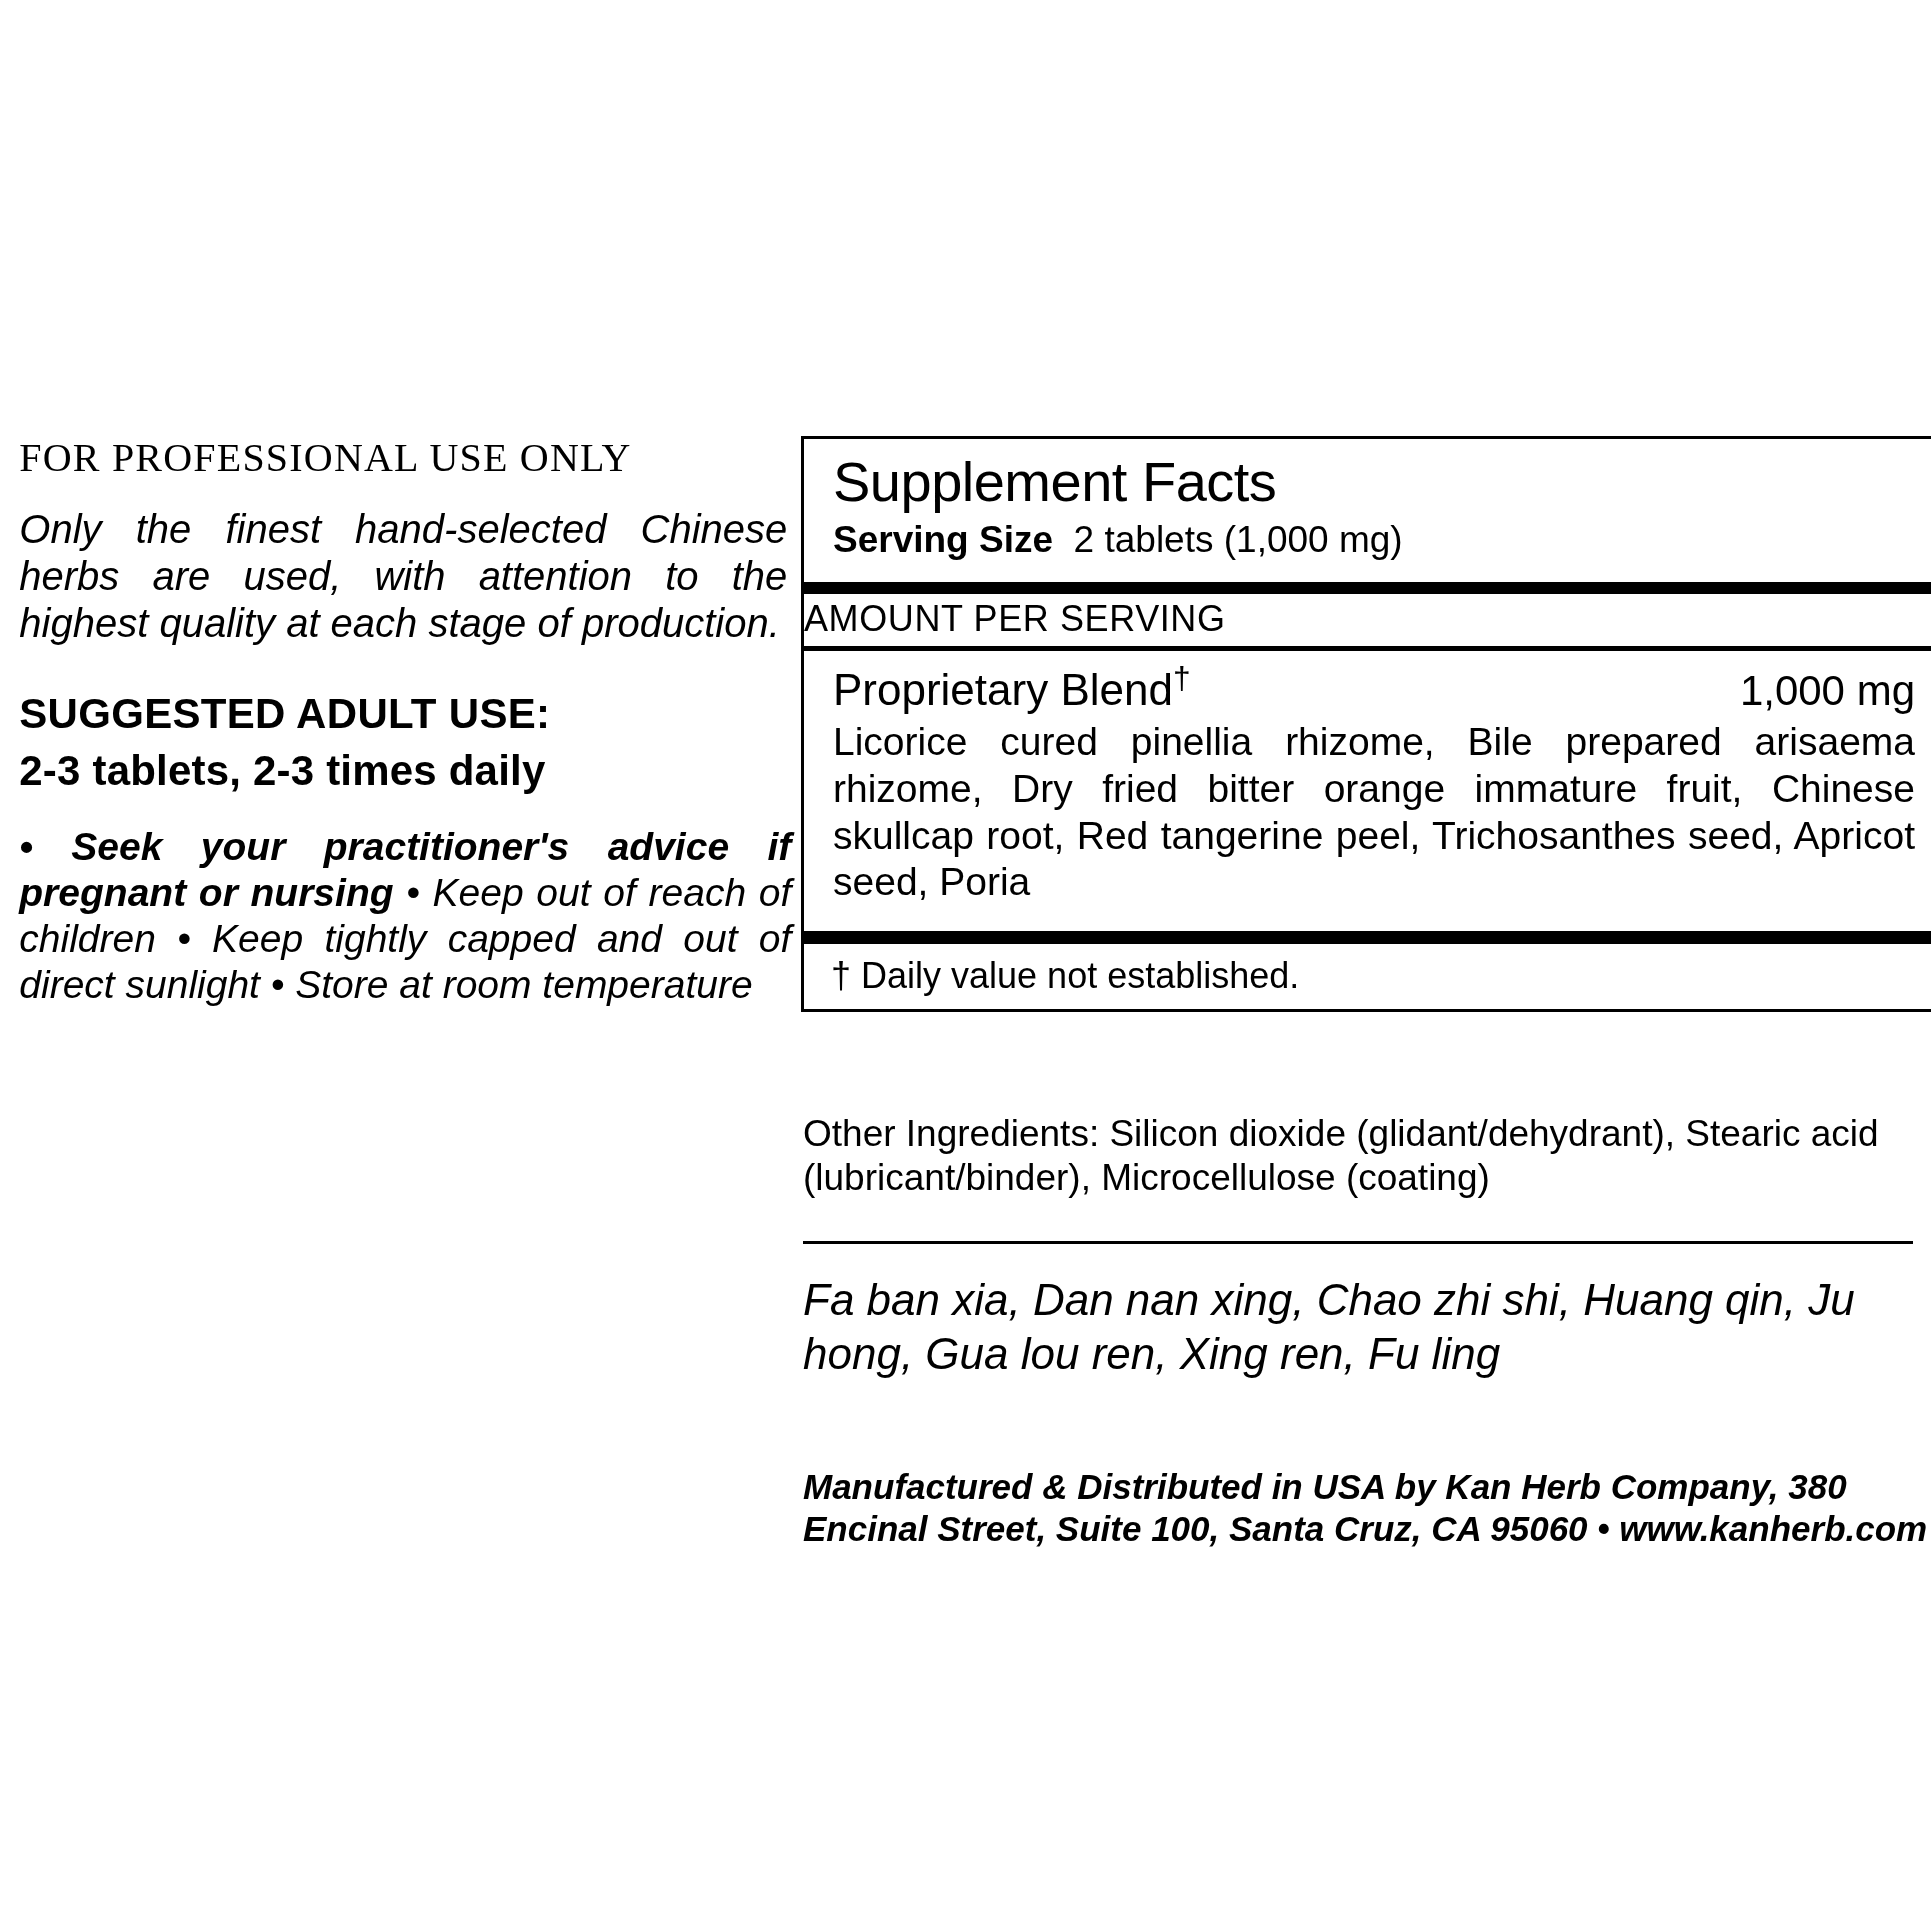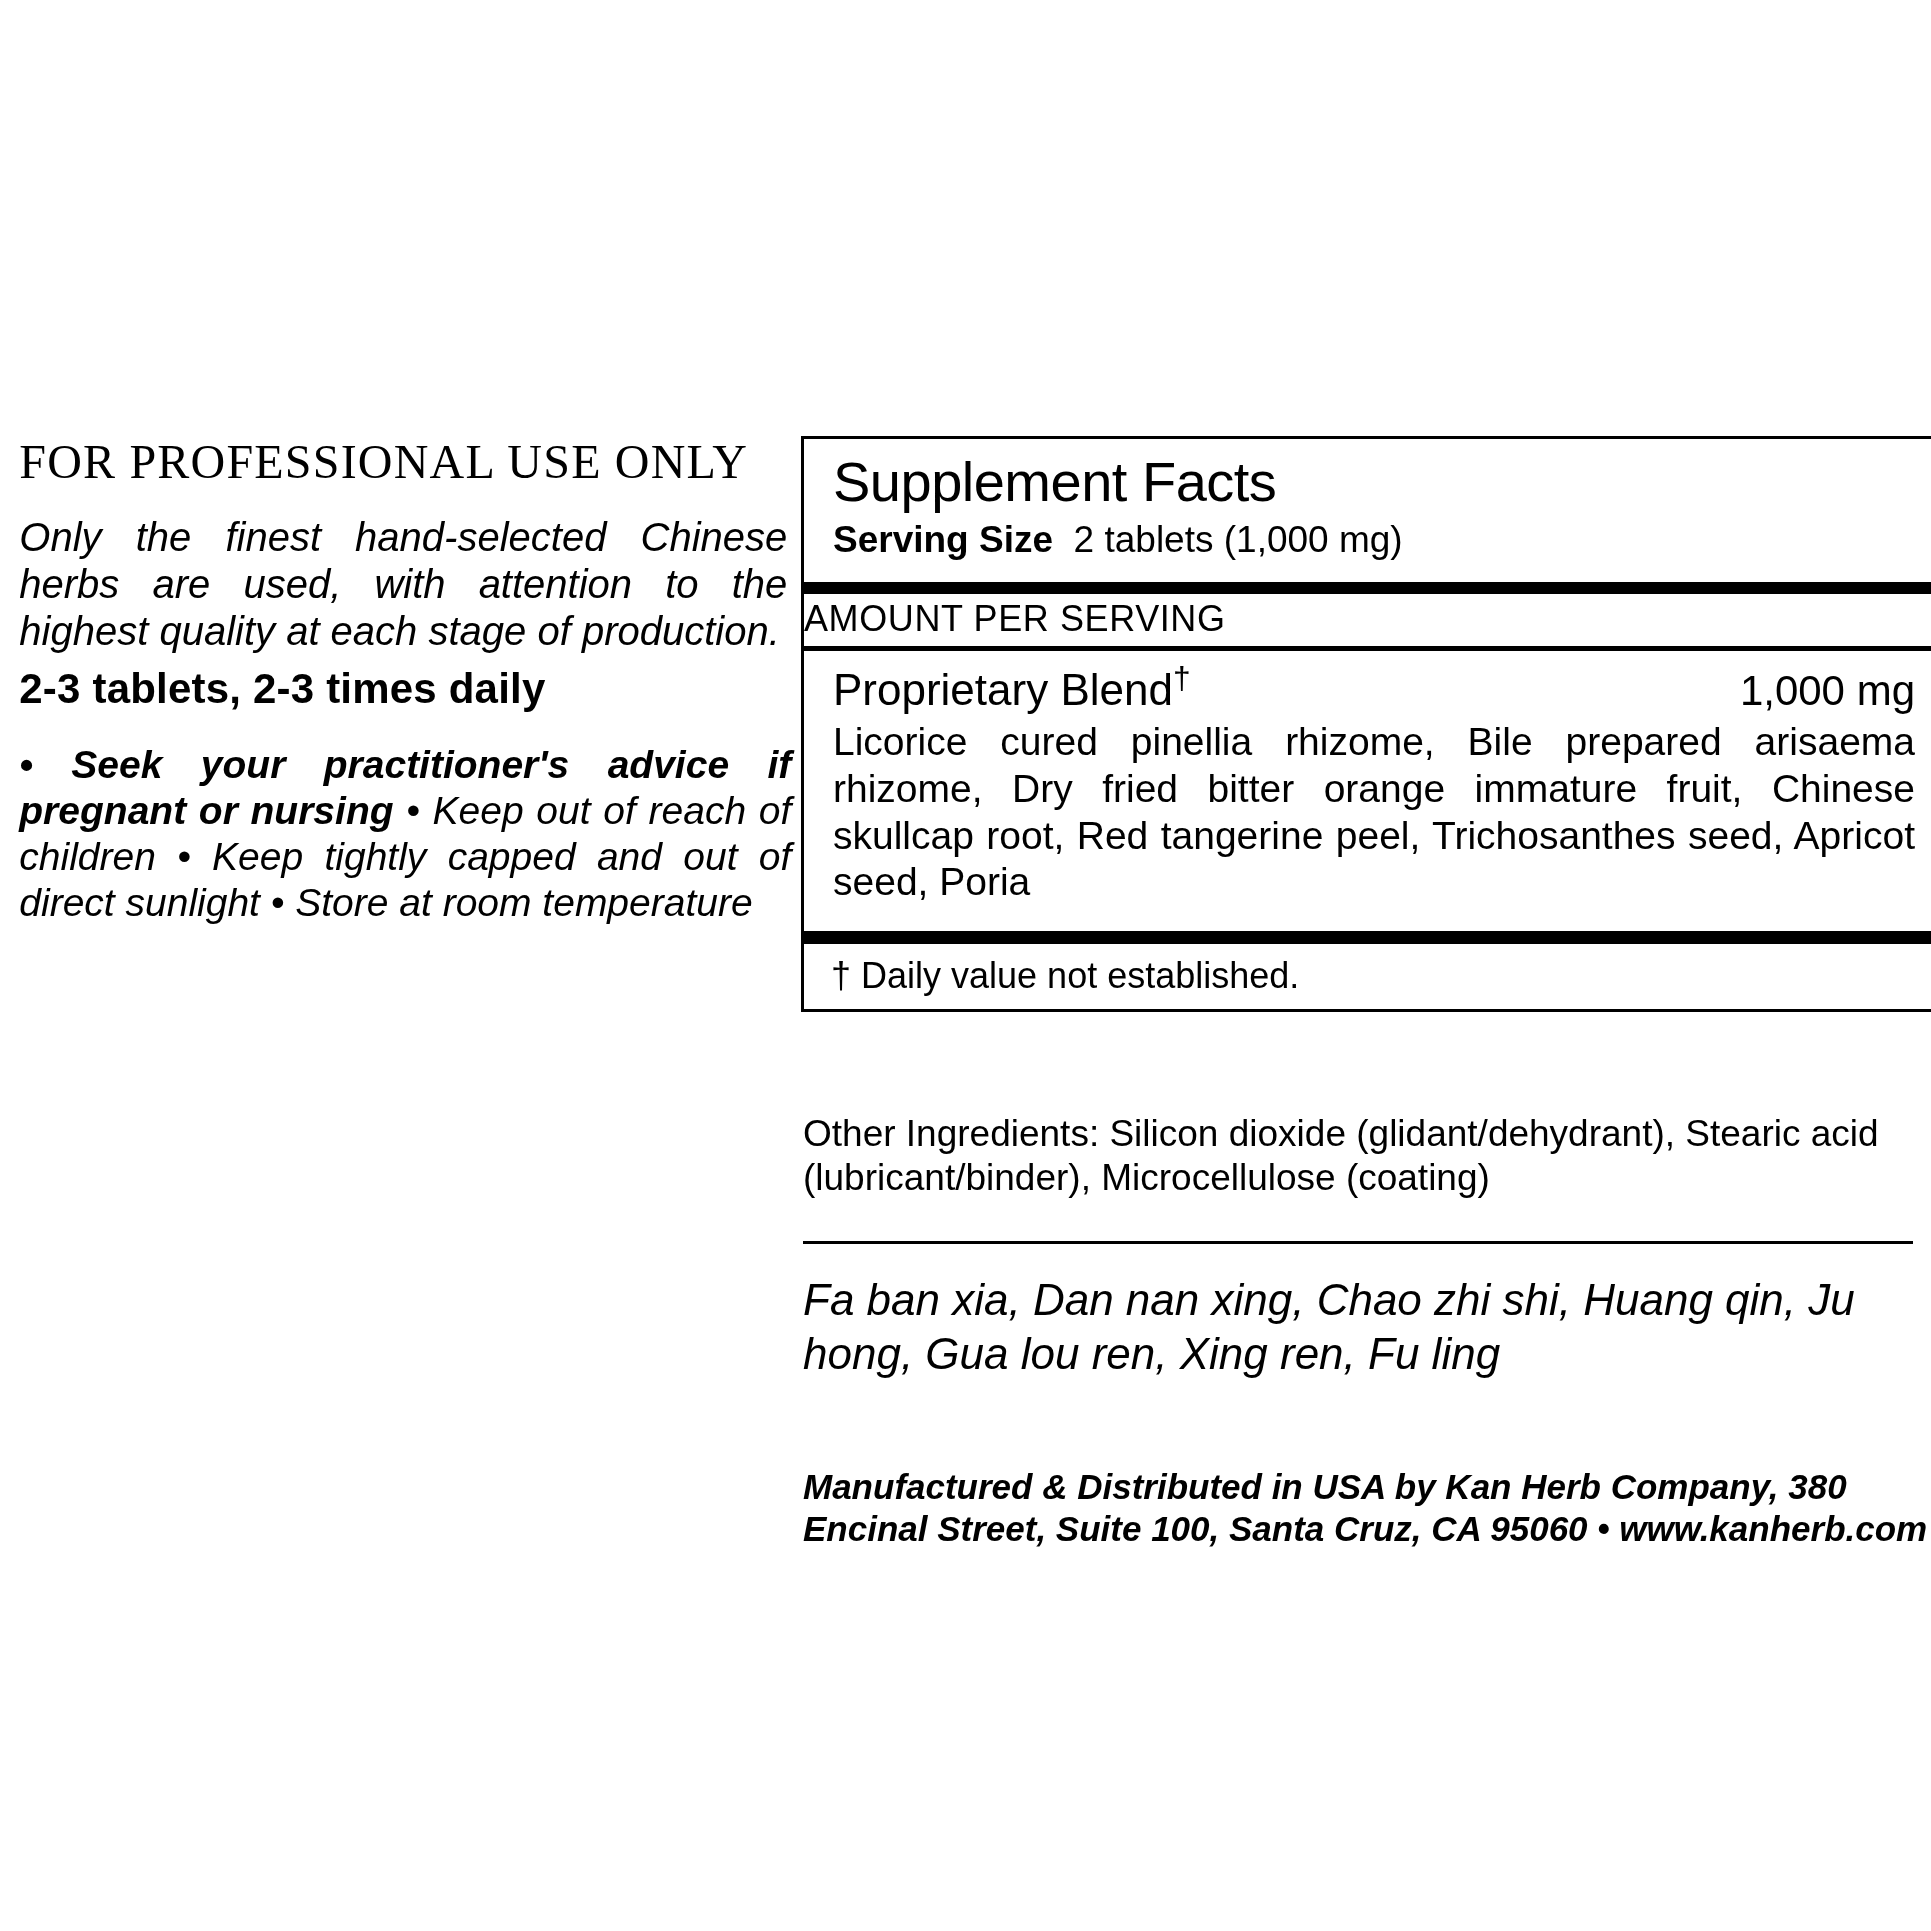--- a/index.html
+++ b/index.html
@@ -27,21 +27,21 @@
   
   .left-col {
     position: absolute;
     left: 19.3px;
     top: 434px;
     width: 772px;
   }
 
   .pro-use {
     font-family: "Liberation Serif", serif;
-    font-size: 48px;
+    font-size: 40px;
     letter-spacing: 1.2px;
     font-weight: 400;
     white-space: nowrap;
     margin-bottom: 7px;
   }
 
   .finest-para {
     font-style: italic;
     font-size: 40px;
     line-height: 1.18;
@@ -199,20 +199,21 @@
   }
 </style>
 </head>
 <body>
 
 <div class="page">
 
   <div class="left-col">
     <div class="pro-use">FOR PROFESSIONAL USE ONLY</div>
     <div class="finest-para">Only the finest hand-selected Chinese herbs are used, with attention to the highest quality at each stage of production.</div>
+    <div class="suggested-head">SUGGESTED ADULT USE:</div>
     <div class="suggested-sub">2-3 tablets, 2-3 times daily</div>
     <div class="warnings"><b>• Seek your practitioner's advice if pregnant or nursing</b><span> • Keep out of reach of children • Keep tightly capped and out of direct sunlight • Store at room temperature</span></div>
   </div>
 
   <div class="facts-box">
     <div class="facts-inner">
       <div class="facts-title">Supplement Facts</div>
       <div class="serving-line">
         <span class="lbl">Serving Size</span>
         &nbsp;<span>2 tablets (1,000 mg)</span>

